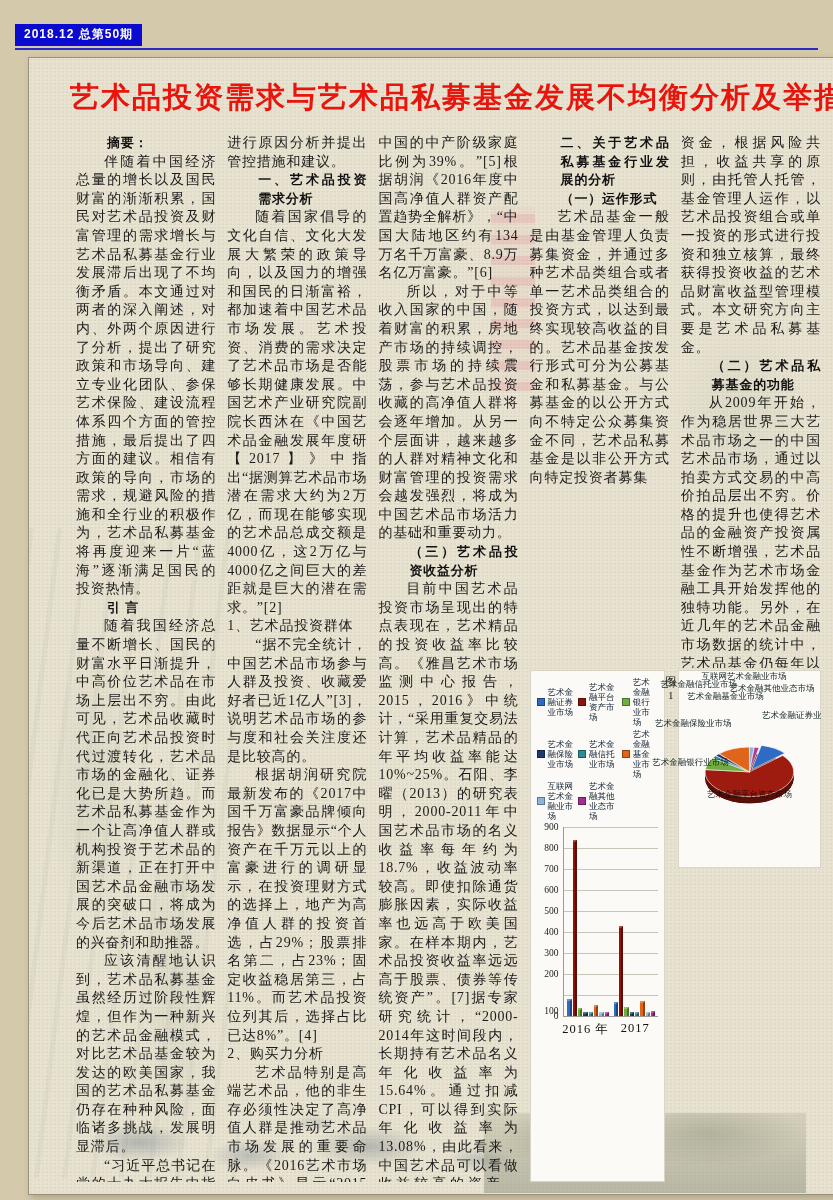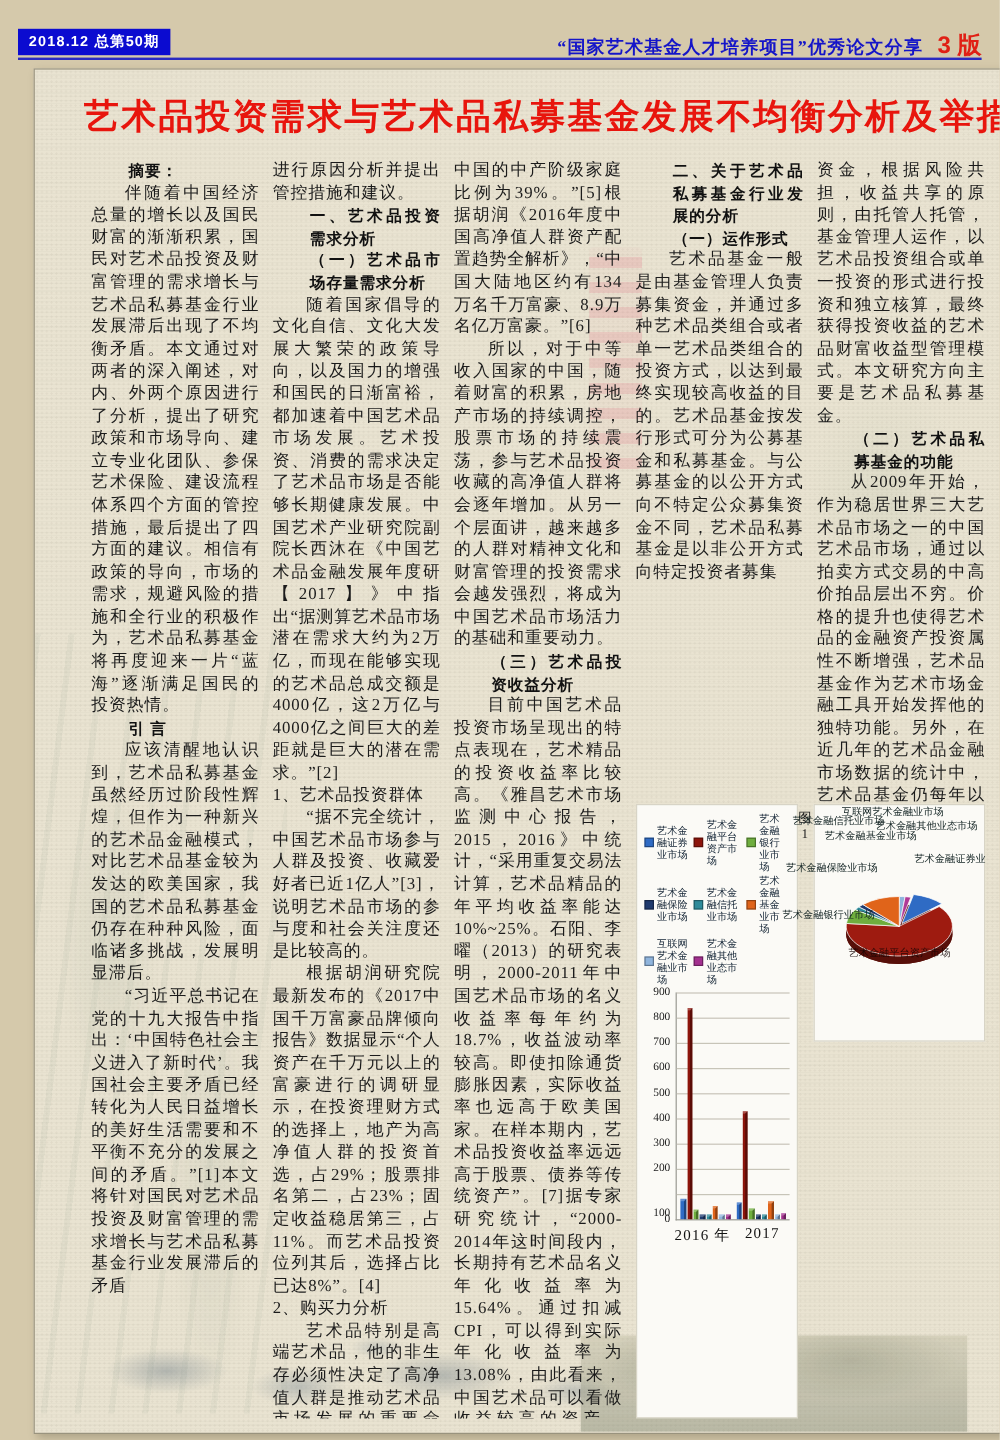--- a/index.html
+++ b/index.html
@@ -122,48 +122,44 @@
   }
   .pielabel.center{color:rgba(20,5,5,.85);white-space:normal;width:90px;}
 </style>
 </head>
 <body>
 
 <div class="page">
 
   <div class="masthead">
     <span class="issue-box">2018.12 总第50期</span>
-    <span class="mast-right">
-      <span class="program">“国家艺术基金人才培养项目”优秀论文分享</span>
-      <span class="page-no">3 版</span>
-    </span>
   </div>
   <div class="mast-line"></div>
 
   <div class="paper">
     <div class="deco deco-wash"></div>
     <div class="deco deco-bamboo"></div>
     <div class="deco deco-stones"></div>
     <div class="deco deco-mountains"></div>
     <div class="deco deco-seal"></div>
 
     <div class="headline">艺术品投资需求与艺术品私募基金发展不均衡分析及举措</div>
 
     <div class="grid">
       <div class="tcol col-full">
           <div class="blk b-h">摘要：</div>
           <div class="blk b-p">伴随着中国经济总量的增长以及国民财富的渐渐积累，国民对艺术品投资及财富管理的需求增长与艺术品私募基金行业发展滞后出现了不均衡矛盾。本文通过对两者的深入阐述，对内、外两个原因进行了分析，提出了研究政策和市场导向、建立专业化团队、参保艺术保险、建设流程体系四个方面的管控措施，最后提出了四方面的建议。相信有政策的导向，市场的需求，规避风险的措施和全行业的积极作为，艺术品私募基金将再度迎来一片“蓝海”逐渐满足国民的投资热情。</div>
           <div class="blk b-h">引 言</div>
+          <div class="blk b-p">随着我国经济总量不断增长、国民的财富水平日渐提升，中高价位艺术品在市场上层出不穷。由此可见，艺术品收藏时代正向艺术品投资时代过渡转化，艺术品市场的金融化、证券化已是大势所趋。而艺术品私募基金作为一个让高净值人群或机构投资于艺术品的新渠道，正在打开中国艺术品金融市场发展的突破口，将成为今后艺术品市场发展的兴奋剂和助推器。</div>
           <div class="blk b-p">应该清醒地认识到，艺术品私募基金虽然经历过阶段性辉煌，但作为一种新兴的艺术品金融模式，对比艺术品基金较为发达的欧美国家，我国的艺术品私募基金仍存在种种风险，面临诸多挑战，发展明显滞后。</div>
           <div class="blk b-p">“习近平总书记在党的十九大报告中指出：‘中国特色社会主义进入了新时代’。我国社会主要矛盾已经转化为人民日益增长的美好生活需要和不平衡不充分的发展之间的矛盾。”[1]本文将针对国民对艺术品投资及财富管理的需求增长与艺术品私募基金行业发展滞后的矛盾</div>
         </div>
       <div class="tcol col-full">
           <div class="blk b-cont">进行原因分析并提出管控措施和建议。</div>
           <div class="blk b-h">一、艺术品投资需求分析</div>
-          <div class="blk b-h">（一）艺术品市场存量需求分析</div>
           <div class="blk b-p">随着国家倡导的文化自信、文化大发展大繁荣的政策导向，以及国力的增强和国民的日渐富裕，都加速着中国艺术品市场发展。艺术投资、消费的需求决定了艺术品市场是否能够长期健康发展。中国艺术产业研究院副院长西沐在《中国艺术品金融发展年度研【2017】》中指出“据测算艺术品市场潜在需求大约为2万亿，而现在能够实现的艺术品总成交额是4000亿，这2万亿与4000亿之间巨大的差距就是巨大的潜在需求。”[2]</div>
           <div class="blk b-cont">1、艺术品投资群体</div>
           <div class="blk b-p">“据不完全统计，中国艺术品市场参与人群及投资、收藏爱好者已近1亿人”[3]，说明艺术品市场的参与度和社会关注度还是比较高的。</div>
           <div class="blk b-p">根据胡润研究院最新发布的《2017中国千万富豪品牌倾向报告》数据显示“个人资产在千万元以上的富豪进行的调研显示，在投资理财方式的选择上，地产为高净值人群的投资首选，占29%；股票排名第二，占23%；固定收益稳居第三，占11%。而艺术品投资位列其后，选择占比已达8%”。[4]</div>
           <div class="blk b-cont">2、购买力分析</div>
           <div class="blk b-p">艺术品特别是高端艺术品，他的非生存必须性决定了高净值人群是推动艺术品市场发展的重要命脉。《2016艺术市场白皮书》显示“2015年，中国内地及香港百万美元净资产富豪人数增长10%，达到120万人。中国的超级富豪人数已经位列世界第二，仅次于美国。家庭年收入达到1万美元至10万美元的中产阶级也在持续壮大，据瑞士信贷统计，</div>
         </div>
       <div class="tcol col-full">
           <div class="blk b-cont">中国的中产阶级家庭比例为39%。”[5]根据胡润《2016年度中国高净值人群资产配置趋势全解析》，“中国大陆地区约有134万名千万富豪、8.9万名亿万富豪。”[6]</div>
           <div class="blk b-p">所以，对于中等收入国家的中国，随着财富的积累，房地产市场的持续调控，股票市场的持续震荡，参与艺术品投资收藏的高净值人群将会逐年增加。从另一个层面讲，越来越多的人群对精神文化和财富管理的投资需求会越发强烈，将成为中国艺术品市场活力的基础和重要动力。</div>

